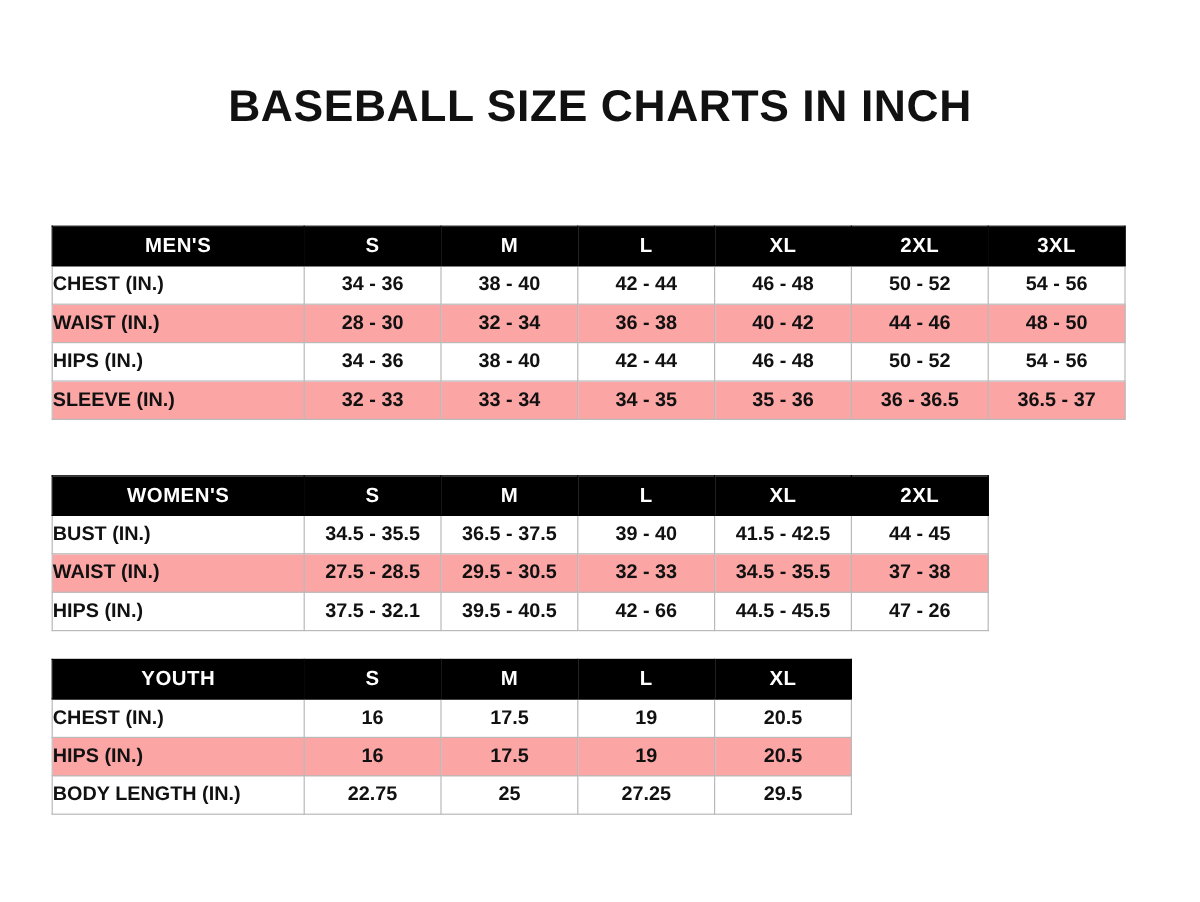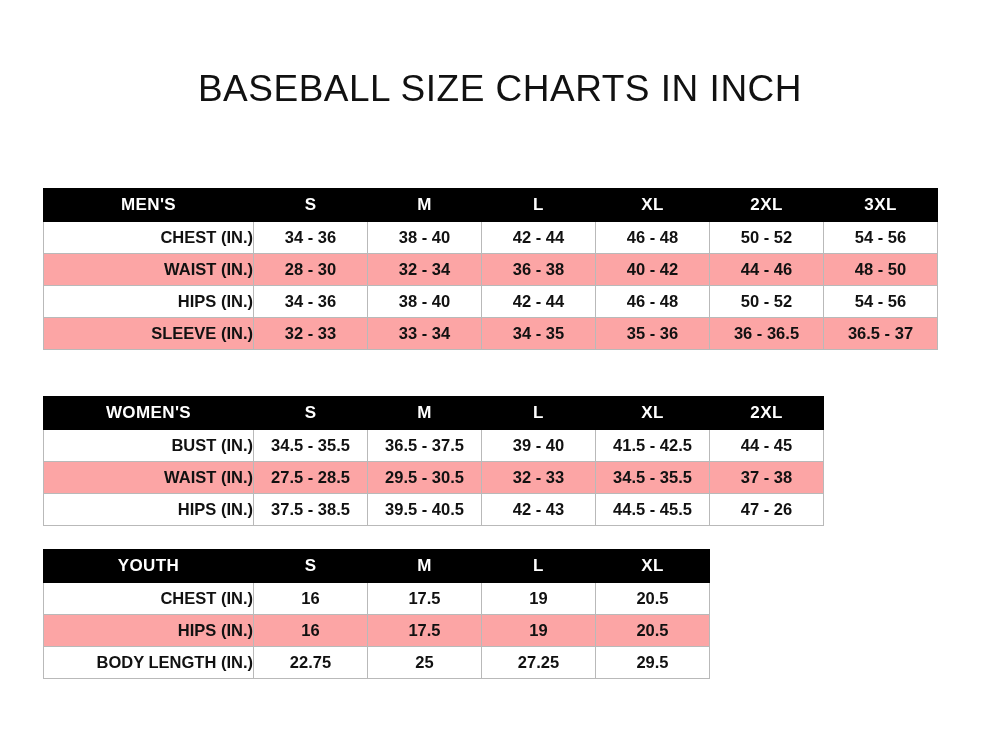--- a/index.html
+++ b/index.html
@@ -20,21 +20,21 @@
     height: 752px;
     background: #ffffff;
   }
   .title {
     position: absolute;
     top: 68px;
     left: 0;
     width: 1000px;
     text-align: center;
     font-size: 37px;
-    font-weight: normal;
+    font-weight: bold;
     letter-spacing: 0.5px;
     color: #111111;
     font-family: "Liberation Sans", sans-serif;
   }
 
   table.size-table {
     position: absolute;
     border-collapse: collapse;
     table-layout: fixed;
     font-family: "Liberation Sans", sans-serif;
@@ -58,21 +58,21 @@
     letter-spacing: 0.4px;
     height: 32px;
   }
   table.size-table thead th.rowhead {
     text-align: center;
   }
   table.size-table tbody tr.alt td {
     background: #fca5a5;
   }
   table.size-table td.label {
-    text-align: right;
+    text-align: left;
     font-weight: bold;
   }
 
   
   #men-table { top: 188px; left: 43px; padding-left: 6px; }
   #men-table col.c0 { width: 210px; }
   #men-table col.cx { width: 114px; }
 
   
   #women-table { top: 396px; left: 43px; }
@@ -183,23 +183,23 @@
       <tr class="alt">
         <td class="label">WAIST (IN.)</td>
         <td>27.5 - 28.5</td>
         <td>29.5 - 30.5</td>
         <td>32 - 33</td>
         <td>34.5 - 35.5</td>
         <td>37 - 38</td>
       </tr>
       <tr>
         <td class="label">HIPS (IN.)</td>
-        <td>37.5 - 38.5</td>
+        <td>37.5 - 32.1</td>
         <td>39.5 - 40.5</td>
-        <td>42 - 43</td>
+        <td>42 - 66</td>
         <td>44.5 - 45.5</td>
         <td>47 - 26</td>
       </tr>
     </tbody>
   </table>
 
   <table class="size-table" id="youth-table">
     <colgroup>
       <col class="c0">
         <col class="cx">

